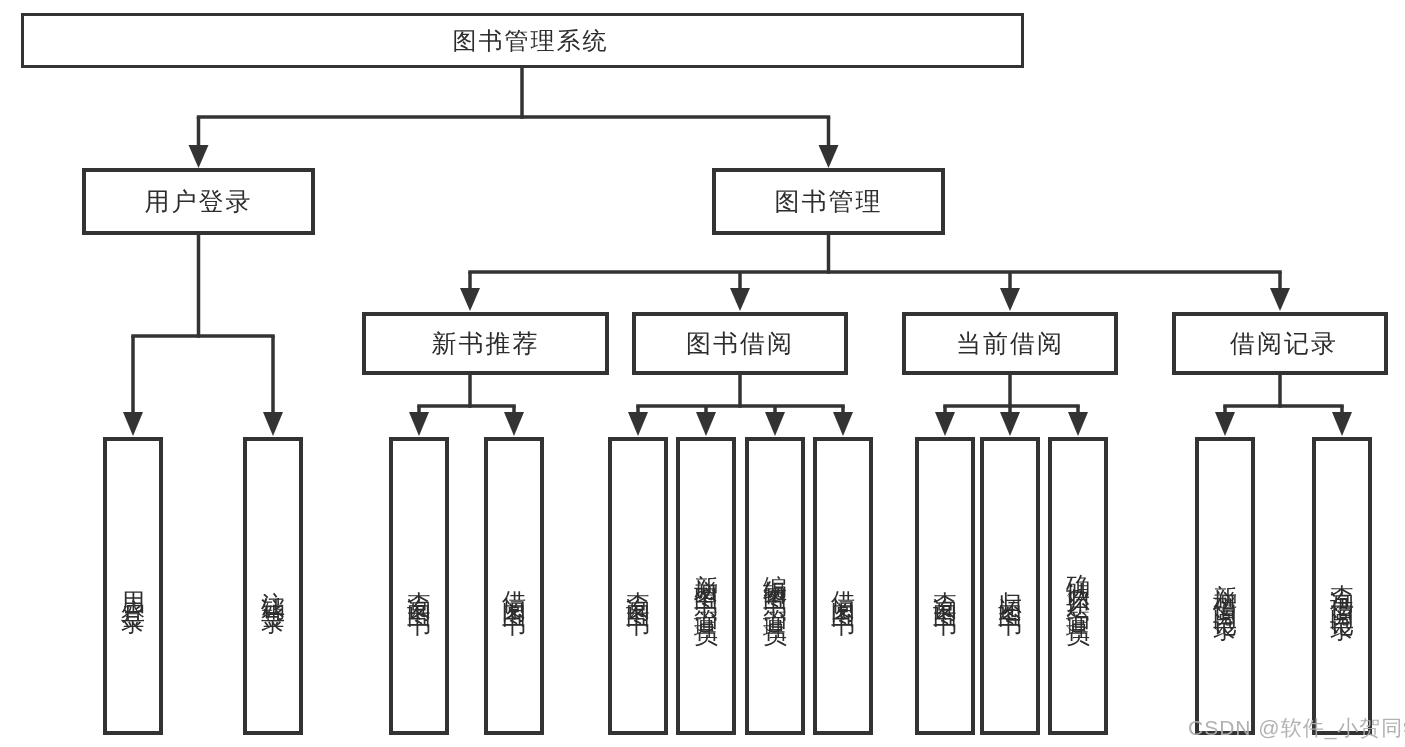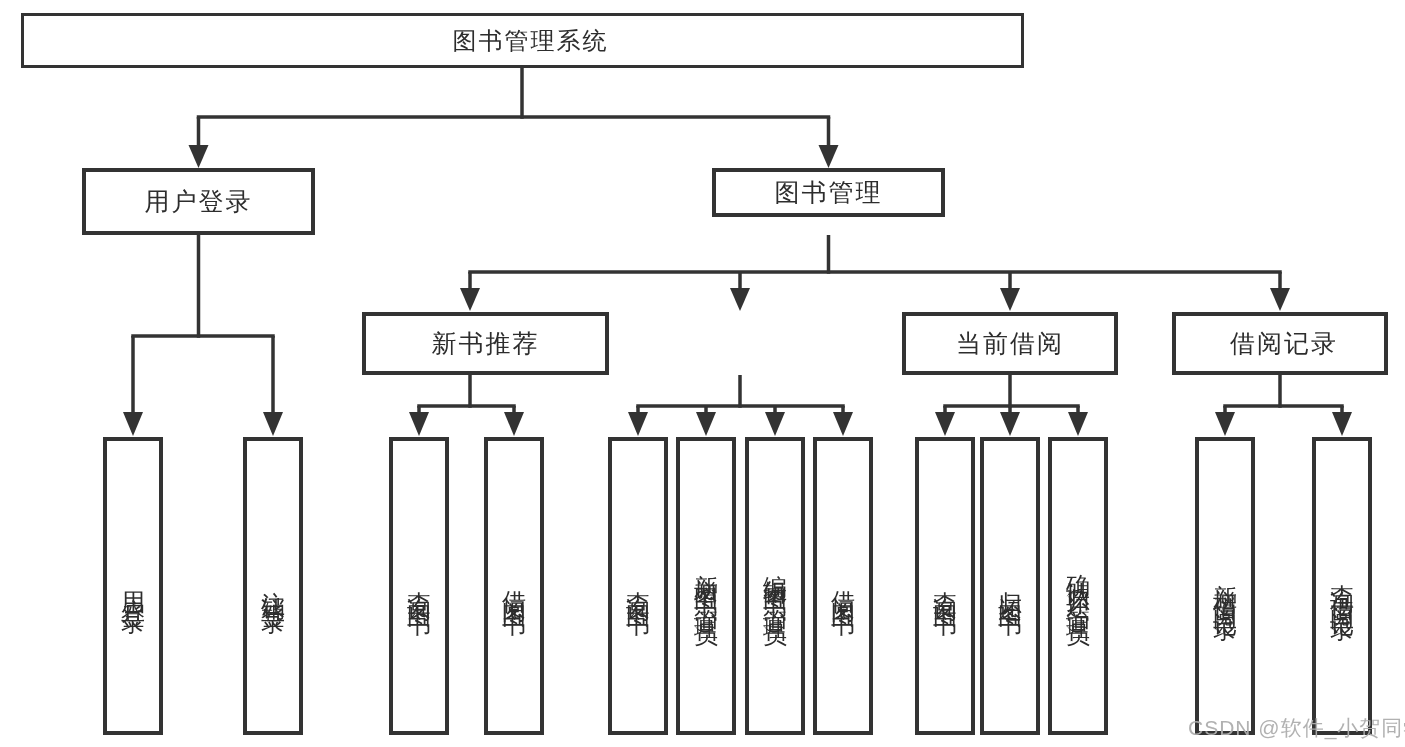--- a/index.html
+++ b/index.html
@@ -155,27 +155,30 @@
     </g>
   </svg>
 
   <div class="node root" style="left:21px; top:13px; width:1003px; height:55px;">
     <span class="hlabel">图书管理系统</span>
   </div>
 
   <div class="node branch" style="left:82px; top:168px; width:233px; height:67px;">
     <span class="hlabel">用户登录</span>
   </div>
-  <div class="node branch" style="left:712px; top:168px; width:233px; height:49px;">
+  <div class="node branch" style="left:712px; top:168px; width:233px; height:67px;">
     <span class="hlabel">图书管理</span>
   </div>
 
   <div class="node branch" style="left:362px; top:312px; width:247px; height:63px;">
     <span class="hlabel">新书推荐</span>
   </div>
+  <div class="node branch" style="left:632px; top:312px; width:216px; height:63px;">
+    <span class="hlabel">图书借阅</span>
+  </div>
   <div class="node branch" style="left:902px; top:312px; width:216px; height:63px;">
     <span class="hlabel">当前借阅</span>
   </div>
   <div class="node branch" style="left:1172px; top:312px; width:216px; height:63px;padding-left:8px;">
     <span class="hlabel">借阅记录</span>
   </div>
 
   <div class="node leaf" style="left:103px;">
     <span class="leaf-label">用户登录</span>
   </div>

